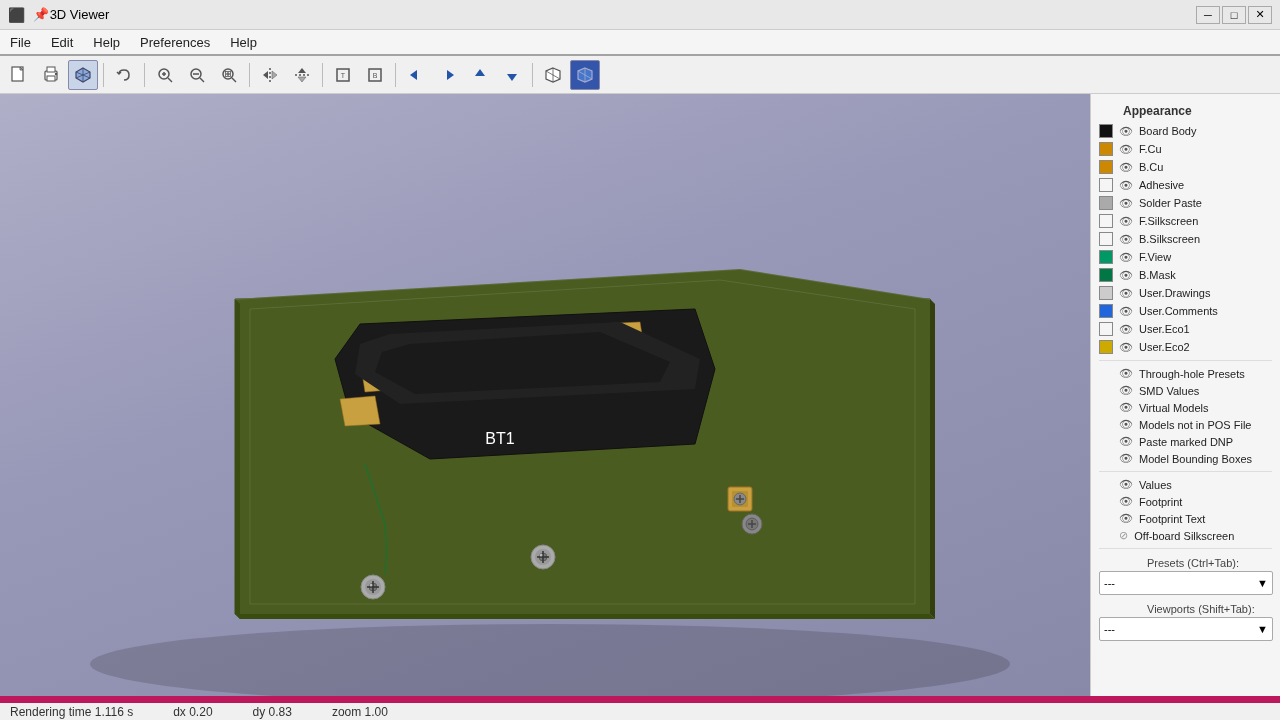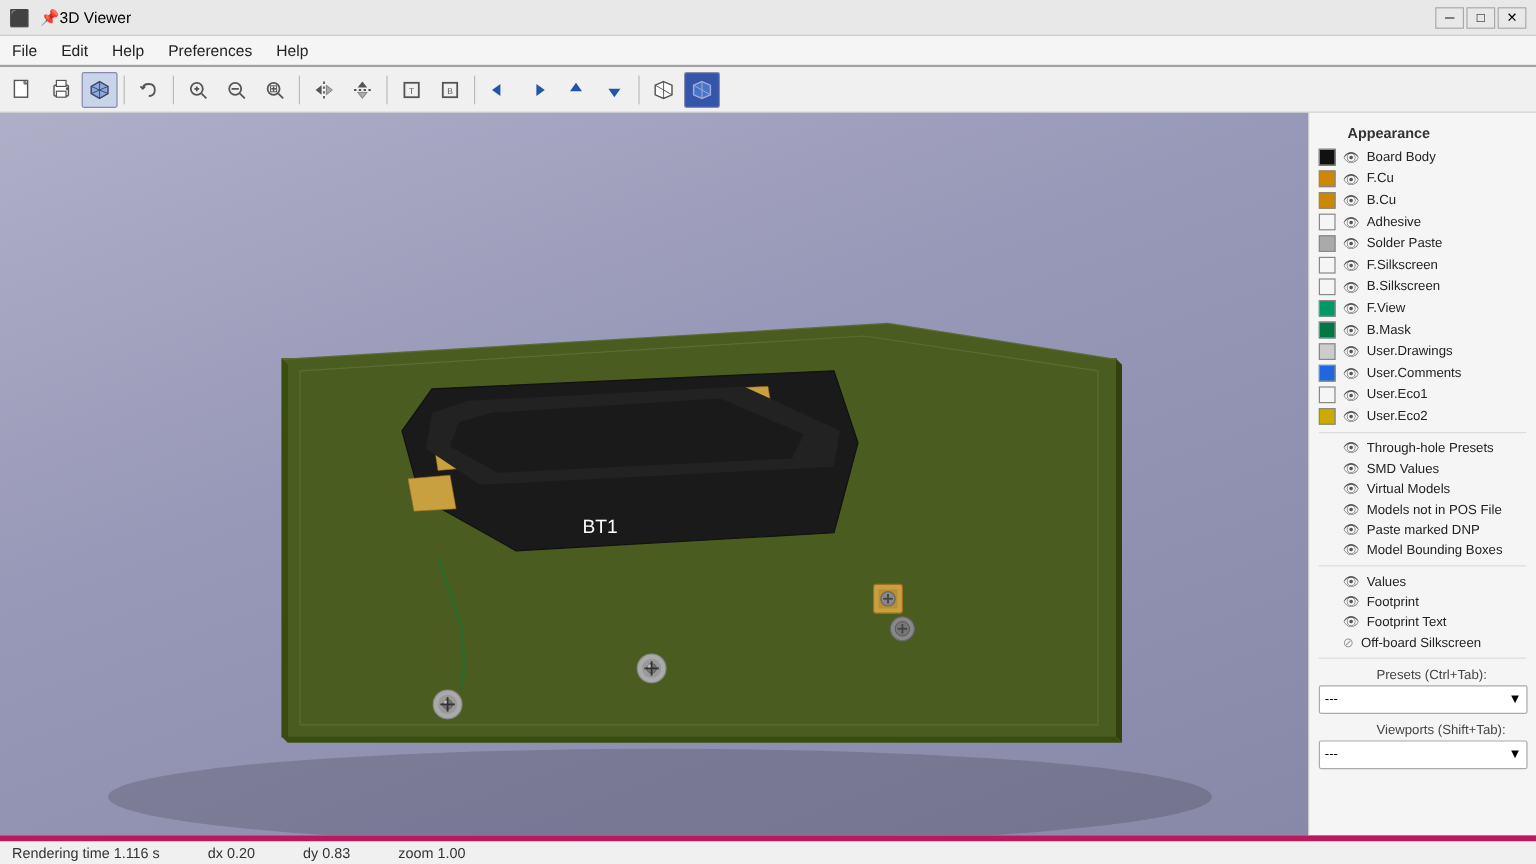--- a/index.html
+++ b/index.html
@@ -140,21 +140,21 @@
       cursor: pointer;
       display: flex;
       align-items: center;
       justify-content: space-between;
     }
 
     
     #statusbar {
       height: 24px;
       background: #f0f0f0;
-      border-top: 5px solid #be185d;
+      border-top: 7px solid #be185d;
       display: flex;
       align-items: center;
       padding: 0 10px;
       gap: 40px;
       font-size: 12px;
       color: #333;
     }
 
     
     .eye { font-size: 11px; color: #555; }

